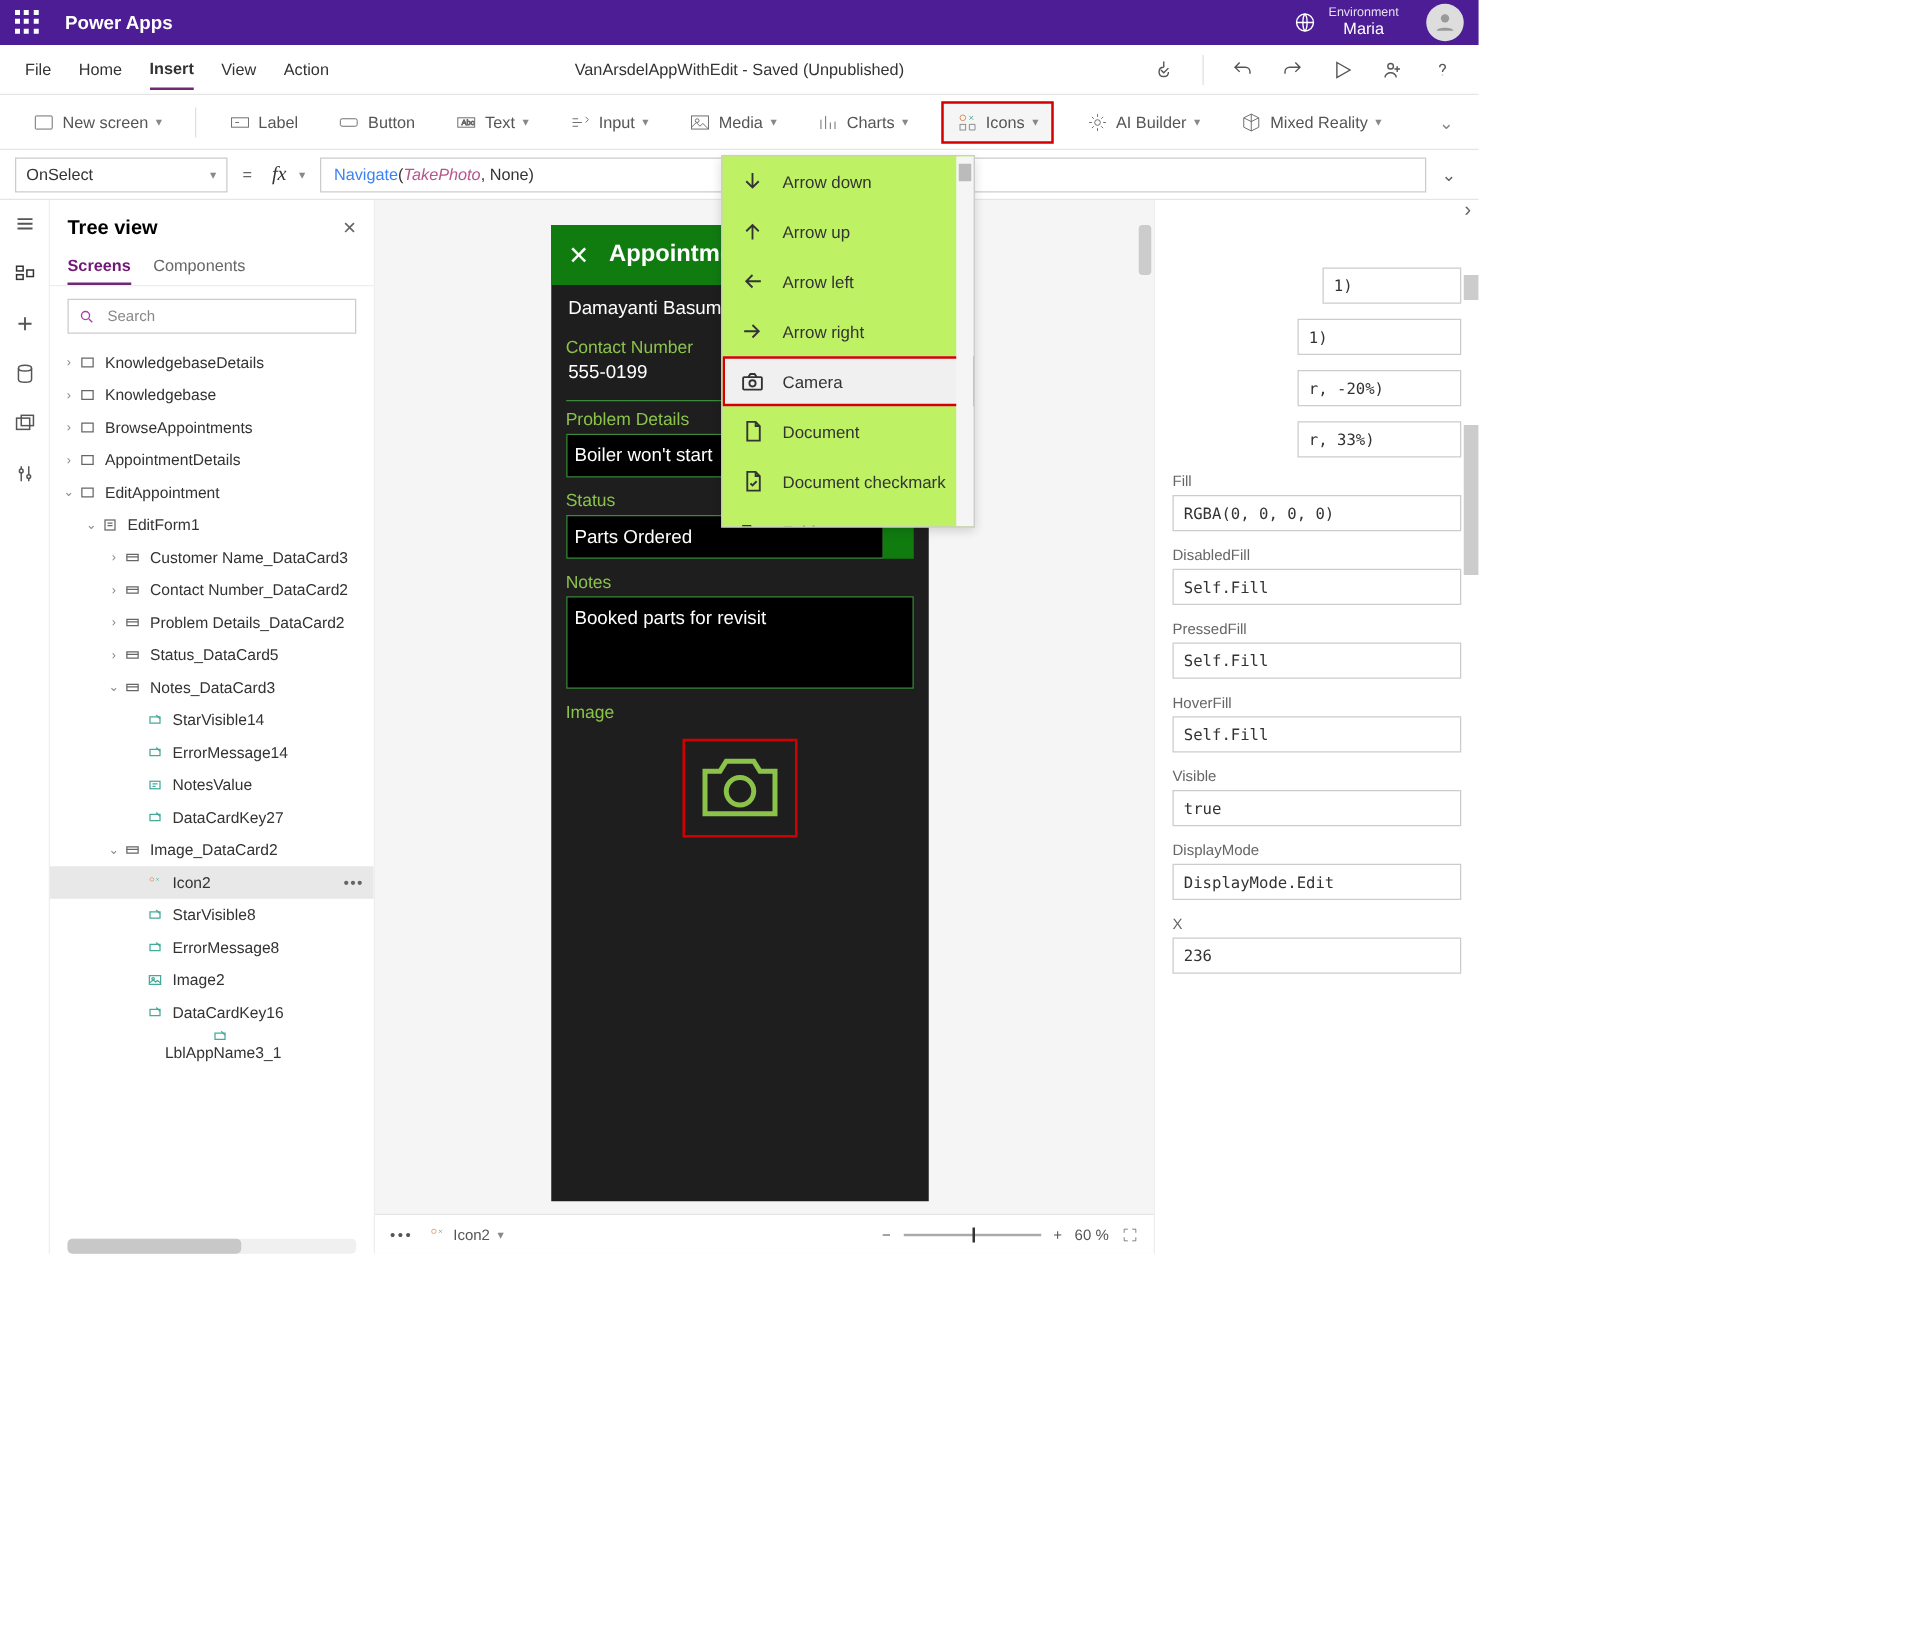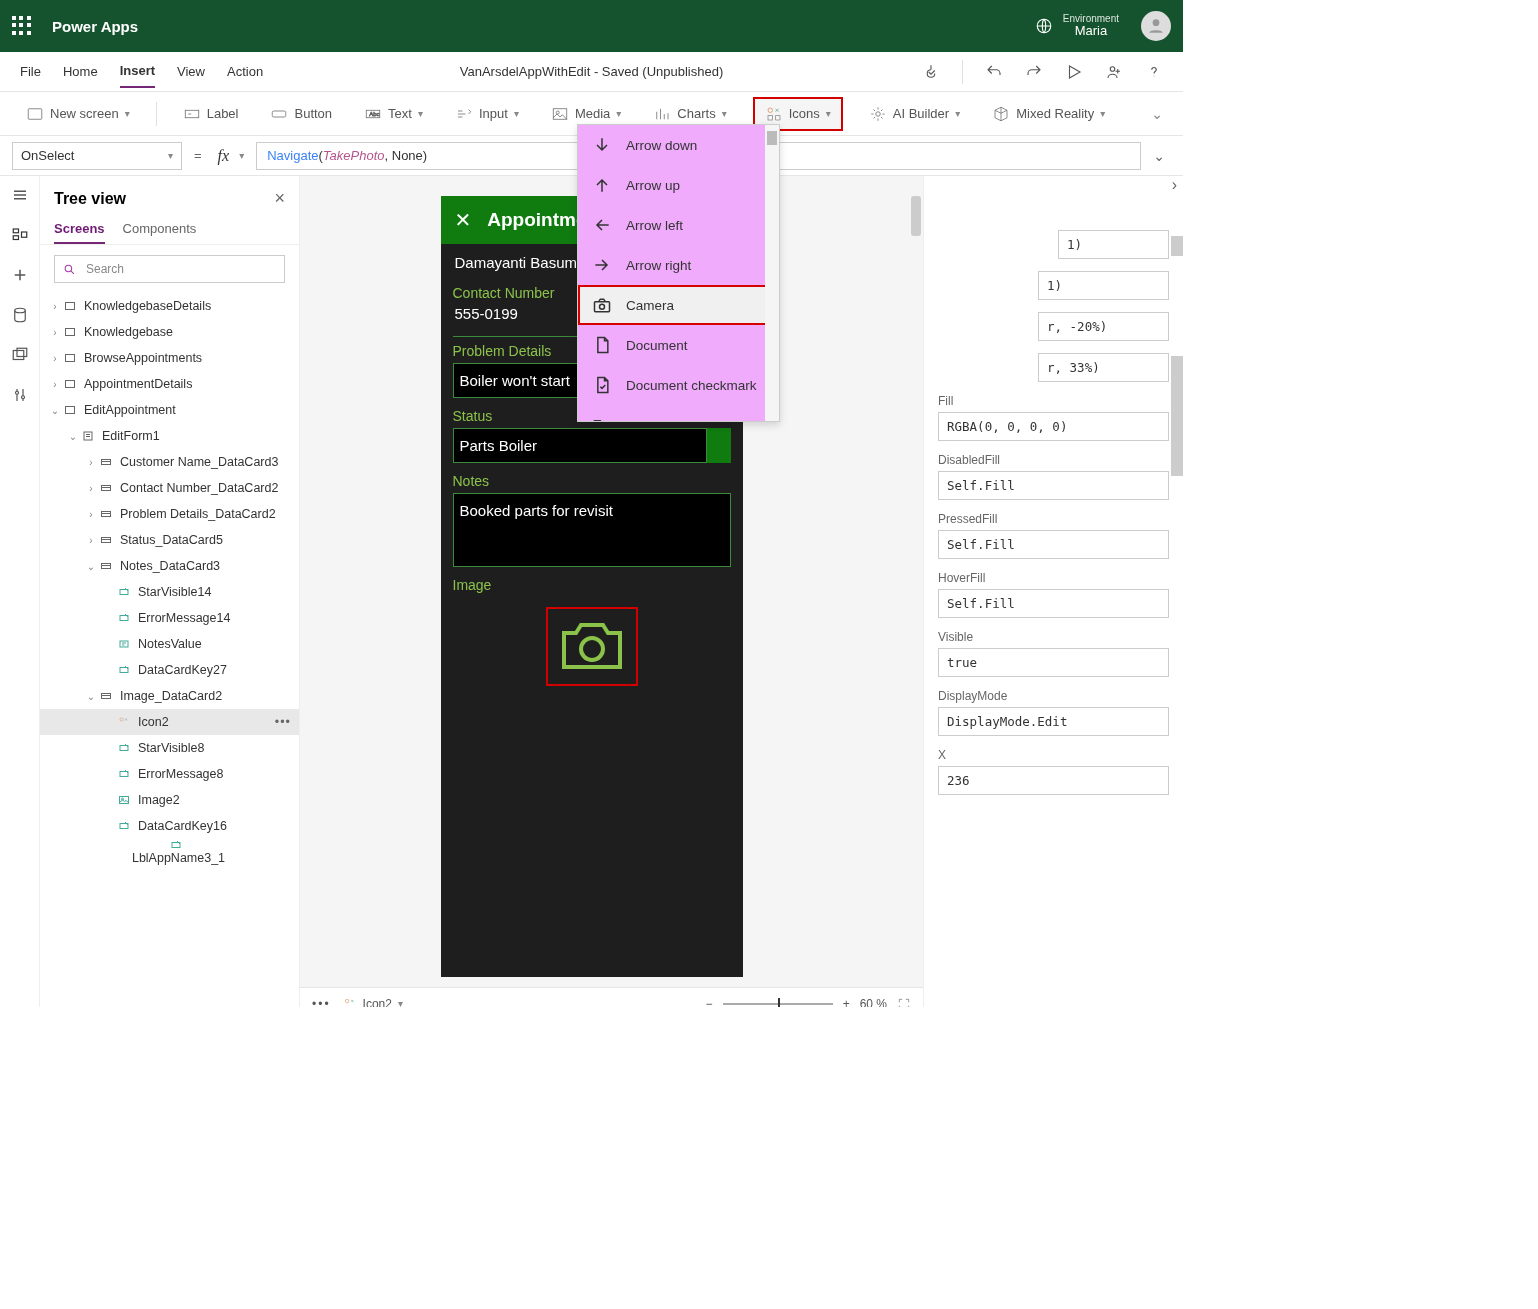--- a/index.html
+++ b/index.html
@@ -1,19 +1,19 @@
 <!DOCTYPE html>
 <html><head>
 <meta charset="utf-8">
 <style>
 * { box-sizing: border-box; margin: 0; padding: 0; font-family: 'Segoe UI', sans-serif; }
 body { background: #fff; overflow: hidden; width: 1183px; height: 1007px; position: relative; }
 
 
-.header { background: #14532d; height: 52px; display: flex; align-items: center; color: #fff; padding: 0 12px; }
+.header { background: #4c1d95; height: 36px; display: flex; align-items: center; color: #fff; padding: 0 12px; }
 .waffle { width: 20px; height: 20px; display: grid; grid-template-columns: repeat(3,1fr); gap: 2px; margin-right: 20px; cursor: pointer; }
 .waffle div { background: #fff; width: 4px; height: 4px; }
 .app-title { font-size: 15px; font-weight: 600; }
 .header-right { margin-left: auto; display: flex; align-items: center; gap: 10px; }
 .env-icon { width: 18px; height: 18px; }
 .env-info { display: flex; flex-direction: column; line-height: 1.1; font-size: 11px; margin-right: 12px; }
 .env-label { opacity: 0.85; font-size: 10px; }
 .env-name { font-size: 13px; text-align: center; }
 .avatar { width: 30px; height: 30px; border-radius: 50%; background: #ddd; display:flex; align-items:center; justify-content:center; color:#888;}
 
@@ -90,21 +90,21 @@
 
 
 .cfoot{ height:32px; border-top:1px solid #e5e5e5; background:#fff; display:flex; align-items:center; padding:0 12px; gap:12px; font-size:12px; color:#555;}
 .cfoot .dots{ letter-spacing:2px;}
 .cfoot .sel{ display:flex; align-items:center; gap:6px;}
 .cfoot .zoom{ margin-left:auto; display:flex; align-items:center; gap:10px;}
 .slider{ width:110px; height:2px; background:#aaa; position:relative;}
 .slider::after{content:''; position:absolute; left:50%; top:-5px; width:2px; height:12px; background:#333;}
 
 
-.icons-dd{ position:absolute; left:577px; top:124px; width:203px; background:#f0abfc; border:1px solid #ccc; box-shadow:0 3px 8px rgba(0,0,0,0.15); font-size:13.5px; max-height:298px; overflow:hidden; z-index:500;}
+.icons-dd{ position:absolute; left:577px; top:124px; width:203px; background:#bef264; border:1px solid #ccc; box-shadow:0 3px 8px rgba(0,0,0,0.15); font-size:13.5px; max-height:298px; overflow:hidden; z-index:500;}
 .dd-item{ display:flex; align-items:center; gap:14px; padding:10px 14px; cursor:pointer; color:#333;}
 .dd-item.highlighted{ border:2px solid #d40000; background:#f0f0f0; margin:0; padding:8px 12px;}
 .dd-ico{ width:20px; height:20px; stroke:#333; fill:none; stroke-width:1.8;}
 .dd-scroll{ position:absolute; right:0; top:0; width:14px; height:100%; background:#f5f5f5;}
 .dd-scroll-thumb{ position:absolute; right:2px; top:6px; width:10px; height:14px; background:#bbb;}
 
 
 .props{ width:260px; border-left:1px solid #eee; padding:10px 14px 0; font-size:12px; color:#666; overflow:hidden; position:relative;}
 .r-chev{ position:absolute; top:0px; right:6px; font-size:16px; color:#666;}
 .prop-row{ margin-bottom:12px;}
@@ -553,21 +553,21 @@
           <span class="ph-title">Appointments</span>
         </div>
         <div class="ph-body">
           <div class="val">Damayanti Basumatary</div>
           <div class="lbl">Contact Number</div>
           <div class="val">555-0199</div>
           <div class="lbl" style="border-top:1px solid #3c8a3c; padding-top:6px;">Problem Details</div>
           <div class="fldbox">Boiler won't start</div>
           <div class="lbl">Status</div>
           <div class="statusbox">
-            <div class="fldbox">Parts Boiler</div>
+            <div class="fldbox">Parts Ordered</div>
             <div class="status-btn"></div>
           </div>
           <div class="lbl">Notes</div>
           <div class="fldbox tall">Booked parts for revisit</div>
           <div class="lbl">Image</div>
           <div class="img-zone">
             <div class="cam-box">
               <svg class="cam-svg" viewBox="0 0 64 52">
                   <path d="M4 14h12l5-8h22l5 8h12v34H4z"></path>
                   <circle cx="32" cy="30" r="11"></circle>

